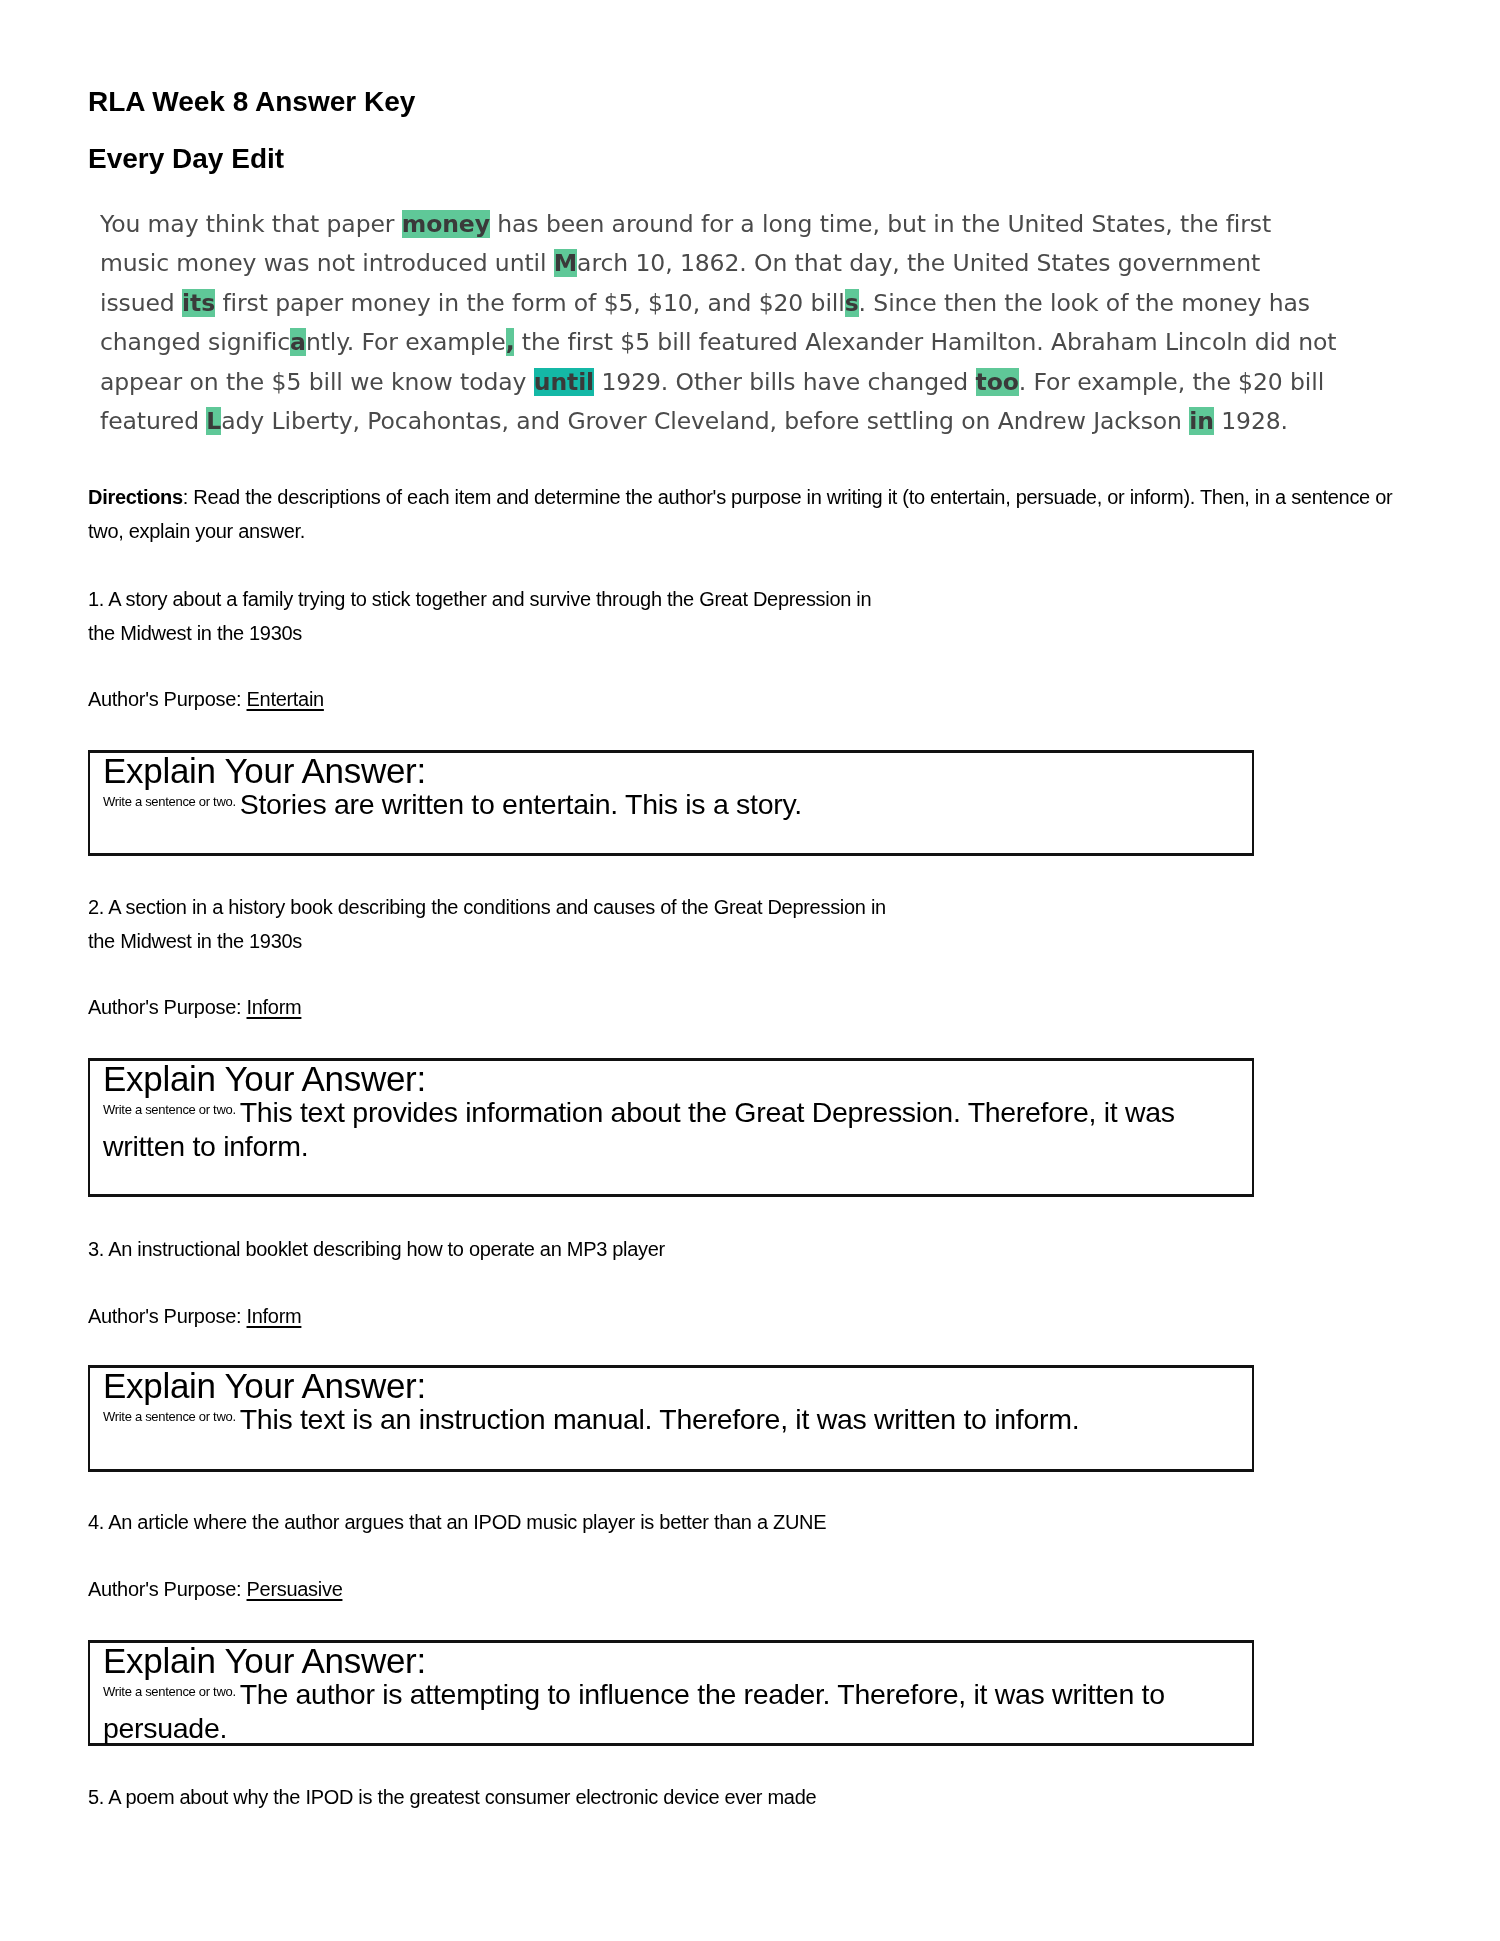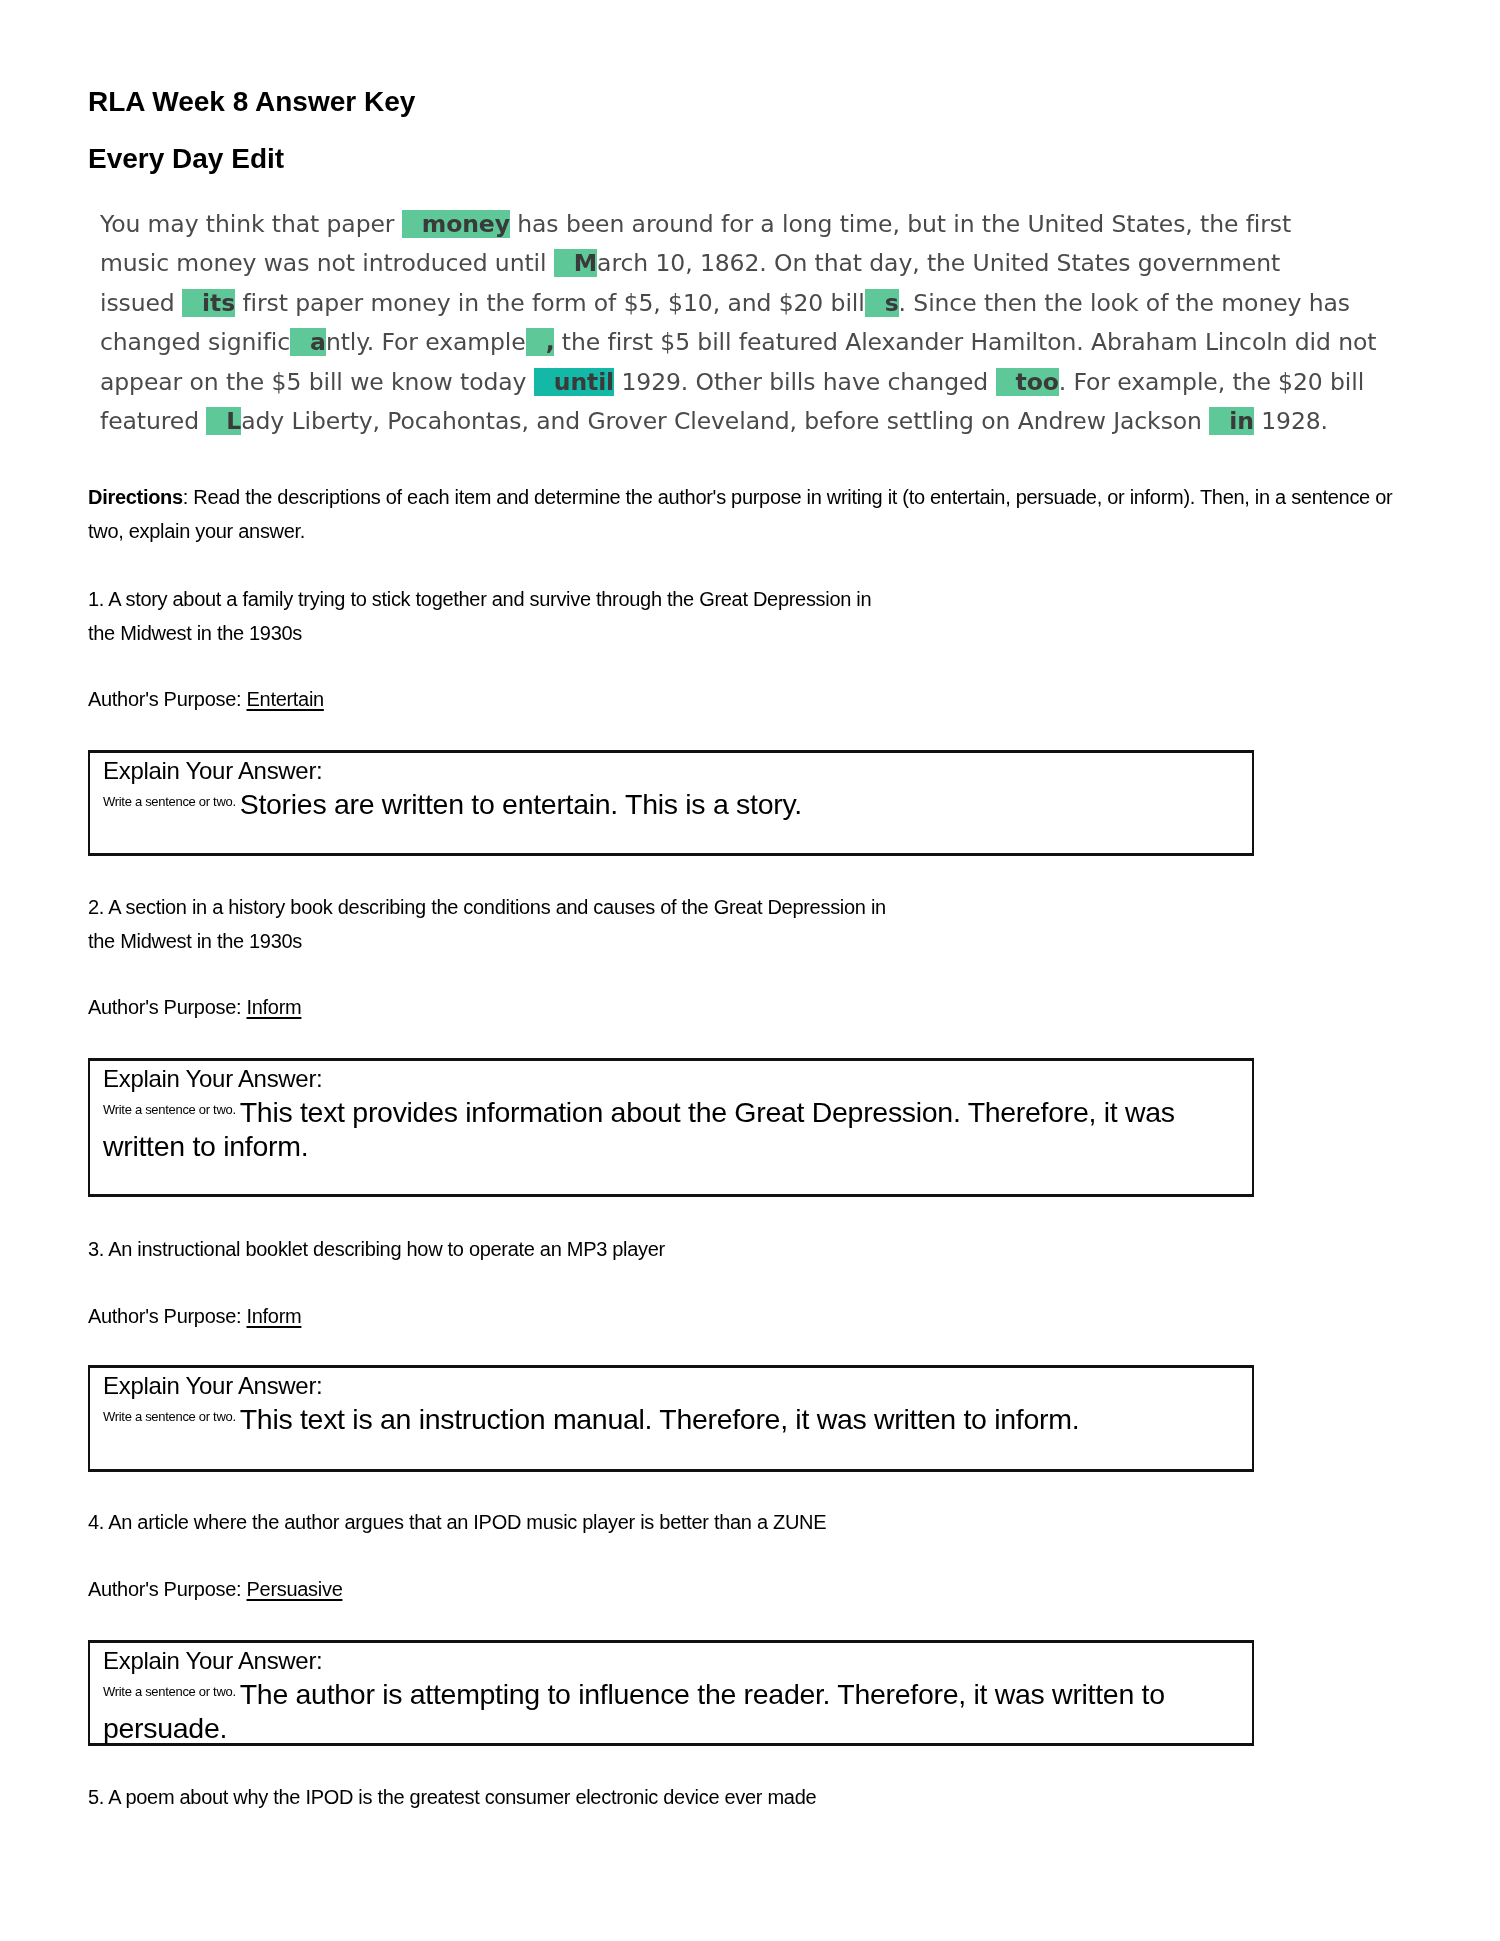--- a/index.html
+++ b/index.html
@@ -2,28 +2,28 @@
 <html><head>
 <meta charset="utf-8">
 <style>
   html, body { margin:0; padding:0; background:#ffffff; }
   body { width:1500px; height:1941px; position:relative; overflow:hidden; font-family:"Liberation Sans", sans-serif; color:#000; }
   .abs { position:absolute; }
   .h1 { left:88px; top:86px; font-size:28px; font-weight:bold; }
   .h2 { left:88px; top:143px; font-size:28px; font-weight:bold; }
   .edit { left:100px; top:205px; width:1320px; font-family:"DejaVu Sans", sans-serif; font-size:23.5px; line-height:39.4px; color:#4a4a4a; letter-spacing:-0.1px; }
   .edit .line { display:block; white-space:nowrap; }
-  .hl { background:#5fc898; font-weight:bold; color:#3a3a3a;padding-left:20px; }
+  .hl { background:#5fc898; font-weight:bold; color:#3a3a3a; }
   .txt { left:88px; font-size:20px; line-height:34px; letter-spacing:-0.3px; }
   .dir { top:480px; width:1320px; }
   .dir b { font-weight:bold; }
   .q { white-space:nowrap; }
   .purpose u { text-decoration:underline; text-underline-offset:3px; }
   .box { position:absolute; left:88px; width:1166px; border:2px solid #111; border-top-width:3px; border-bottom-width:3px; box-sizing:border-box; padding:2px 12px 0 13px; }
-  .box .lab { font-size:24px; line-height:32px; letter-spacing:-0.3px; display:block; }
+  .box .lab { font-size:35px; line-height:32px; letter-spacing:-0.3px; display:block; }
   .box .ans { font-size:28.5px; line-height:34px; letter-spacing:-0.3px; display:block; }
   .box .hint { font-size:13px; vertical-align:top; letter-spacing:-0.3px; margin-right:4px; position:relative; top:-2px;margin-top:26px; }
 </style>
 </head>
 <body>
 
 <div class="abs h1">RLA Week 8 Answer Key</div>
 <div class="abs h2">Every Day Edit</div>
 
 <div class="abs edit" id="edit">

